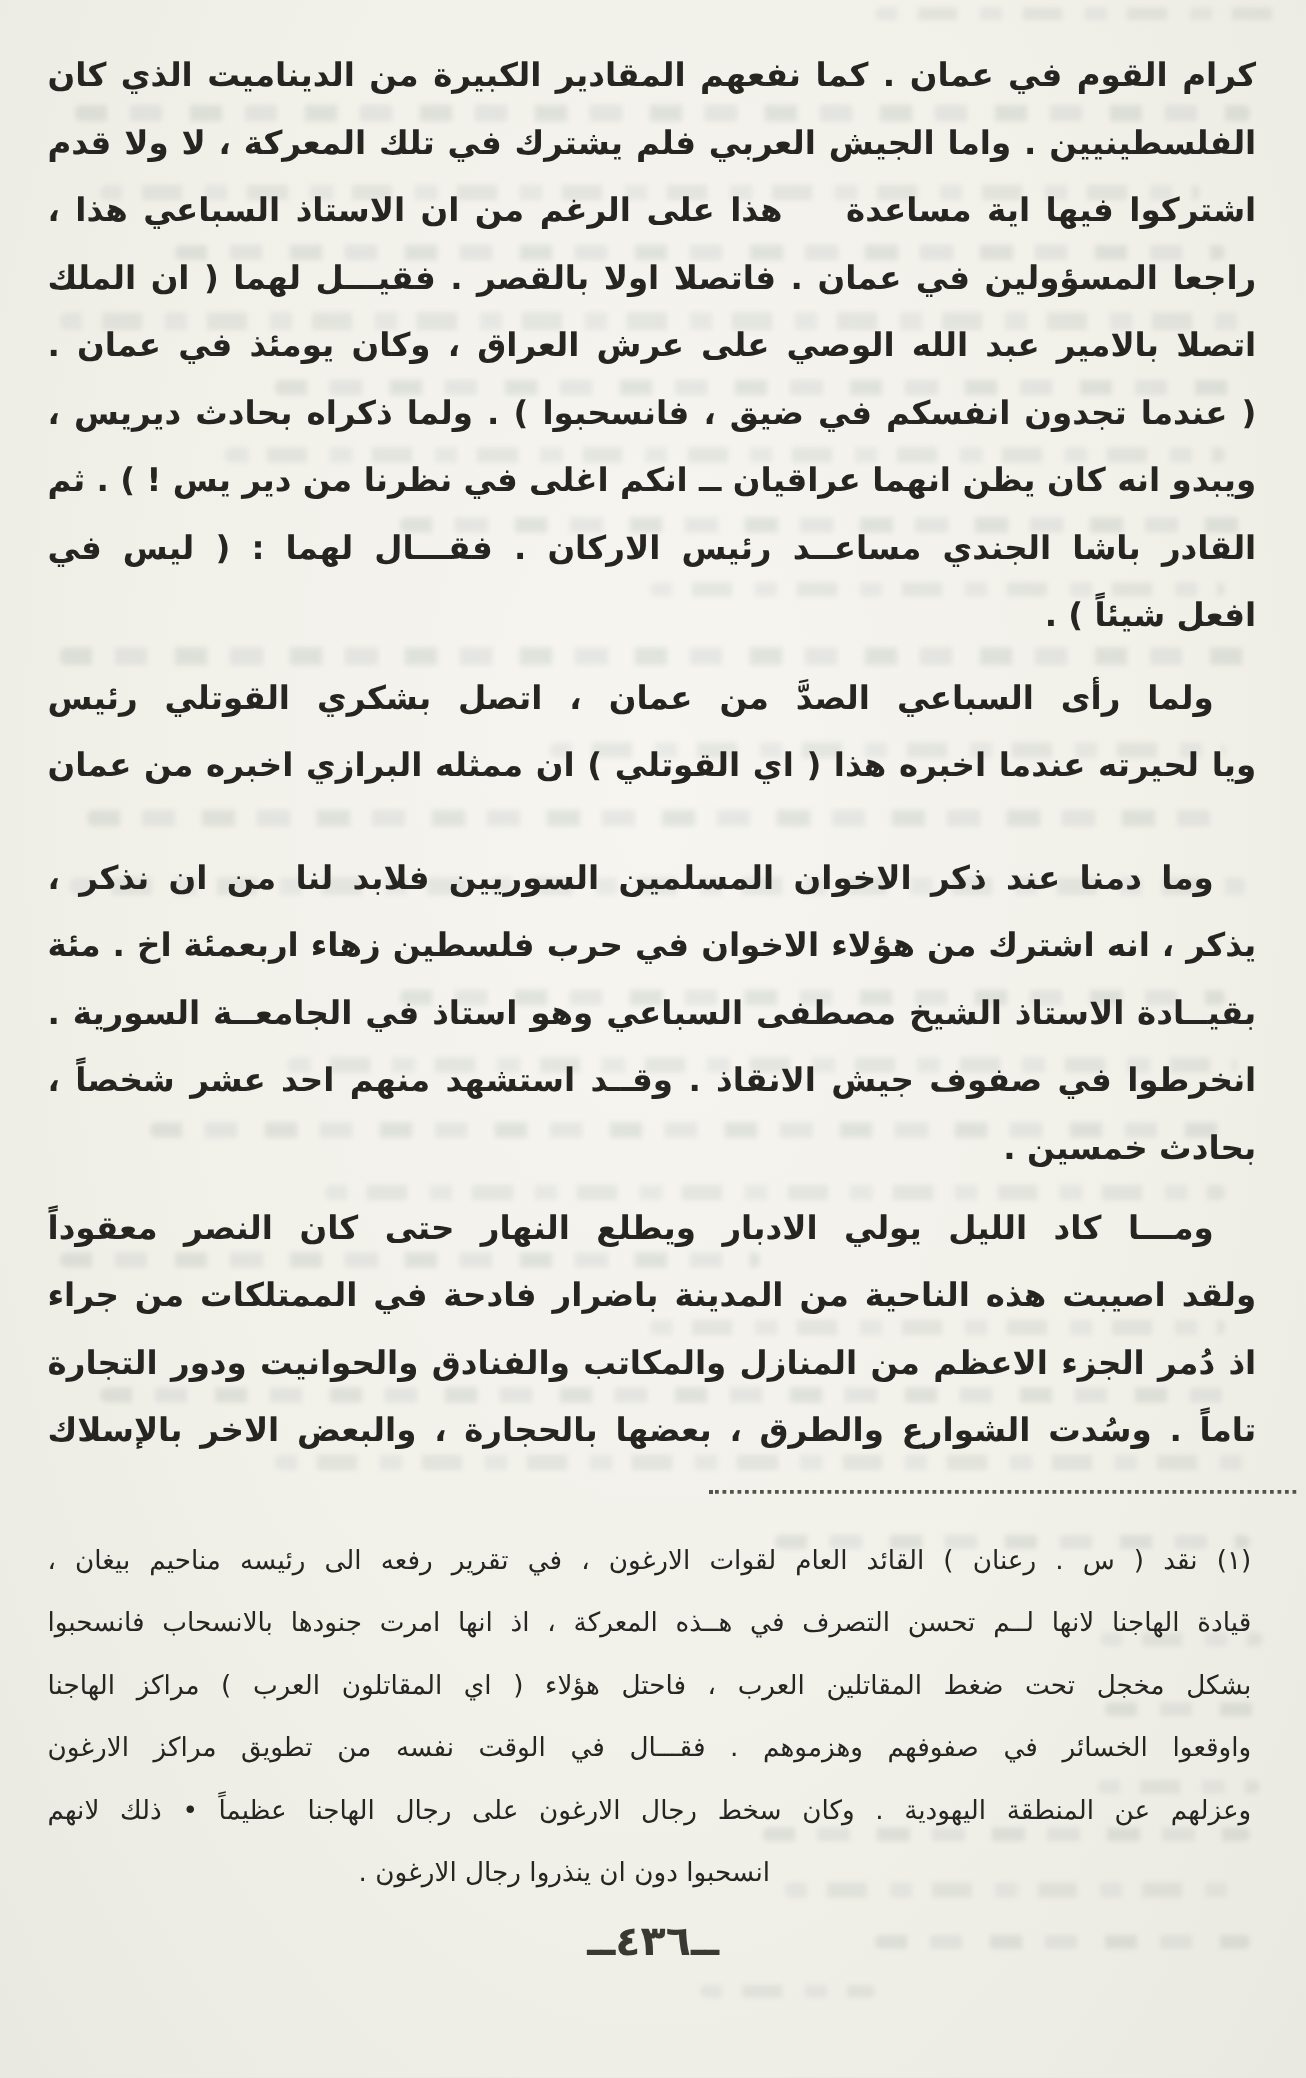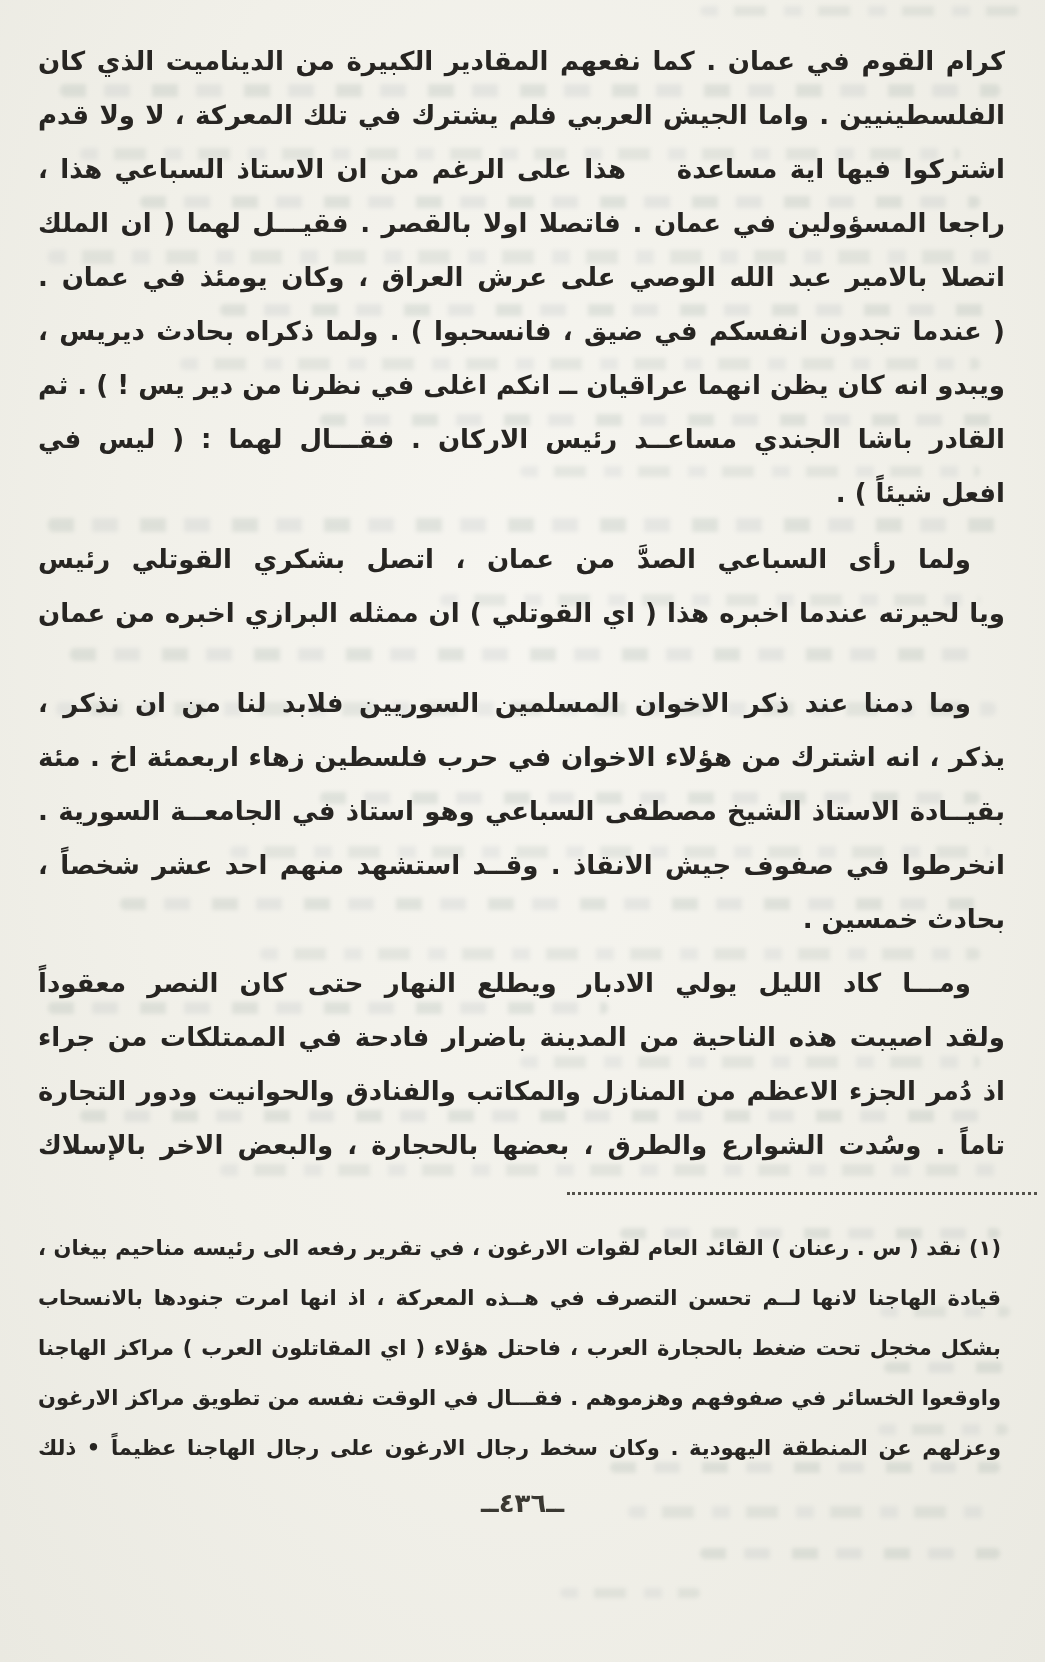--- a/index.html
+++ b/index.html
@@ -27,29 +27,29 @@
   .indent{text-indent:34px;}
   .fn-sep{
     width:470px;height:0;
     margin:20px 8px 0 auto;
     border-top:3px dotted #54524c;
     position:relative;z-index:2;
   }
   .footnote{position:relative;padding:28px 44px 0 38px;z-index:2;}
   .fn-line{
     margin:0;height:50px;line-height:50px;
-    font-size:21px;font-weight:bold;
+    font-size:21px;font-weight:normal;
     text-align:justify;text-align-last:justify;
     overflow:hidden;
   }
   .fn-line.fn-short{text-align-last:right;margin-left:auto;margin-right:385px;}
   .page-number{
     position:relative;z-index:2;
     margin-top:10px;height:40px;line-height:40px;
-    text-align:center;font-size:26px;font-weight:bold;color:#3a3832;
+    text-align:center;font-size:33px;font-weight:bold;color:#3a3832;
     letter-spacing:1px;
   }
   
   .smudges{position:absolute;inset:0;z-index:1;pointer-events:none;}
   .smudge{position:absolute;filter:blur(2px);border-radius:5px;}
   .s-a{background:repeating-linear-gradient(90deg, rgba(128,148,139,.38) 0 26px, rgba(128,148,139,0) 26px 44px, rgba(140,150,160,.3) 44px 70px, rgba(140,150,160,0) 70px 92px);opacity:.45;}
   .s-b{background:repeating-linear-gradient(90deg, rgba(150,160,170,.32) 0 18px, rgba(150,160,170,0) 18px 34px, rgba(128,148,139,.34) 34px 66px, rgba(128,148,139,0) 66px 84px);opacity:.4;}
 </style>
 </head>
 <body>
@@ -111,19 +111,20 @@
     <p class="line">ولقد اصيبت هذه الناحية من المدينة باضرار فادحة في الممتلكات من جراء هذه المعارك .</p>
     <p class="line">اذ دُمر الجزء الاعظم من المنازل والمكاتب والفنادق والحوانيت ودور التجارة تدميراً</p>
     <p class="line">تاماً . وسُدت الشوارع والطرق ، بعضها بالحجارة ، والبعض الاخر بالإسلاك الشائكة</p>
   </main>
 
   <div class="fn-sep"></div>
 
   <section class="footnote">
     <p class="fn-line">(١) نقد ( س . رعنان ) القائد العام لقوات الارغون ، في تقرير رفعه الى رئيسه مناحيم بيغان ،</p>
     <p class="fn-line">قيادة الهاجنا لانها لــم تحسن التصرف في هــذه المعركة ، اذ انها امرت جنودها بالانسحاب فانسحبوا</p>
-    <p class="fn-line">بشكل مخجل تحت ضغط بالحجارة العرب ، فاحتل هؤلاء ( اي المقاتلون العرب ) مراكز الهاجنا</p>
+    <p class="fn-line">بشكل مخجل تحت ضغط المقاتلين العرب ، فاحتل هؤلاء ( اي المقاتلون العرب ) مراكز الهاجنا</p>
     <p class="fn-line">واوقعوا الخسائر في صفوفهم وهزموهم . فقـــال في الوقت نفسه من تطويق مراكز الارغون</p>
     <p class="fn-line">وعزلهم عن المنطقة اليهودية . وكان سخط رجال الارغون على رجال الهاجنا عظيماً • ذلك لانهم</p>
+    <p class="fn-line fn-short">انسحبوا دون ان ينذروا رجال الارغون .</p>
   </section>
 
   <div class="page-number">ــ٤٣٦ــ</div>
 </div>
 
 </body></html>

